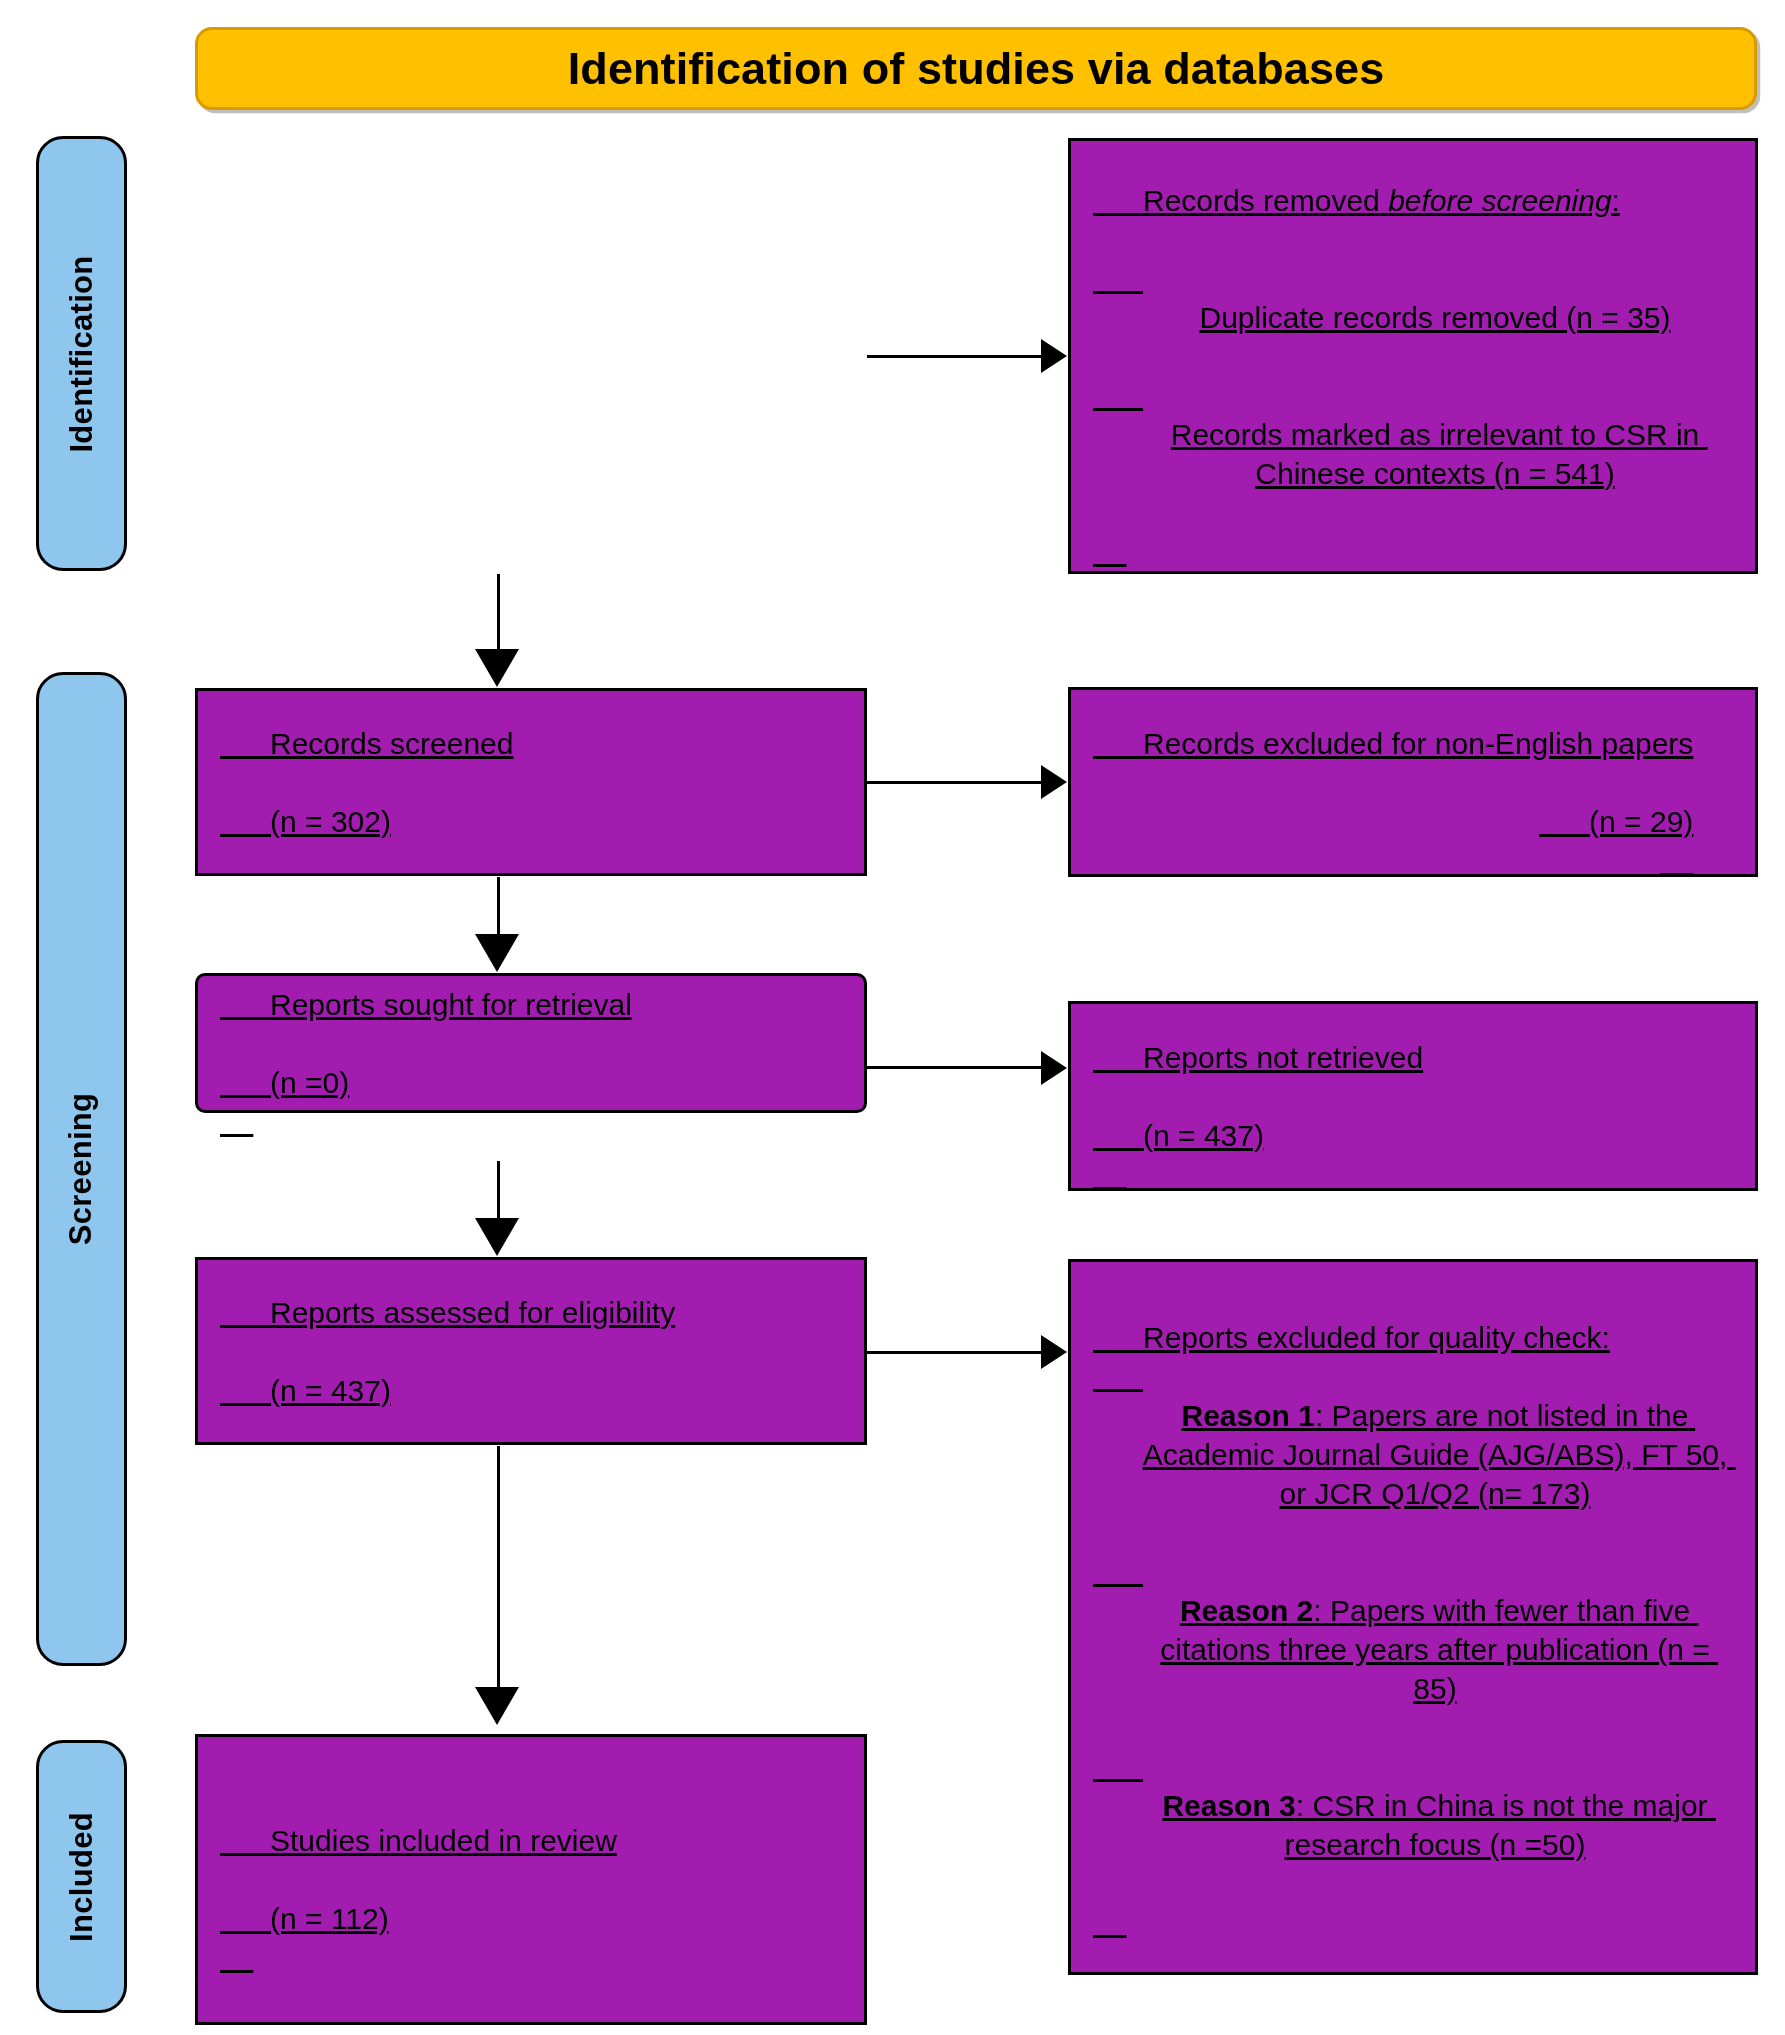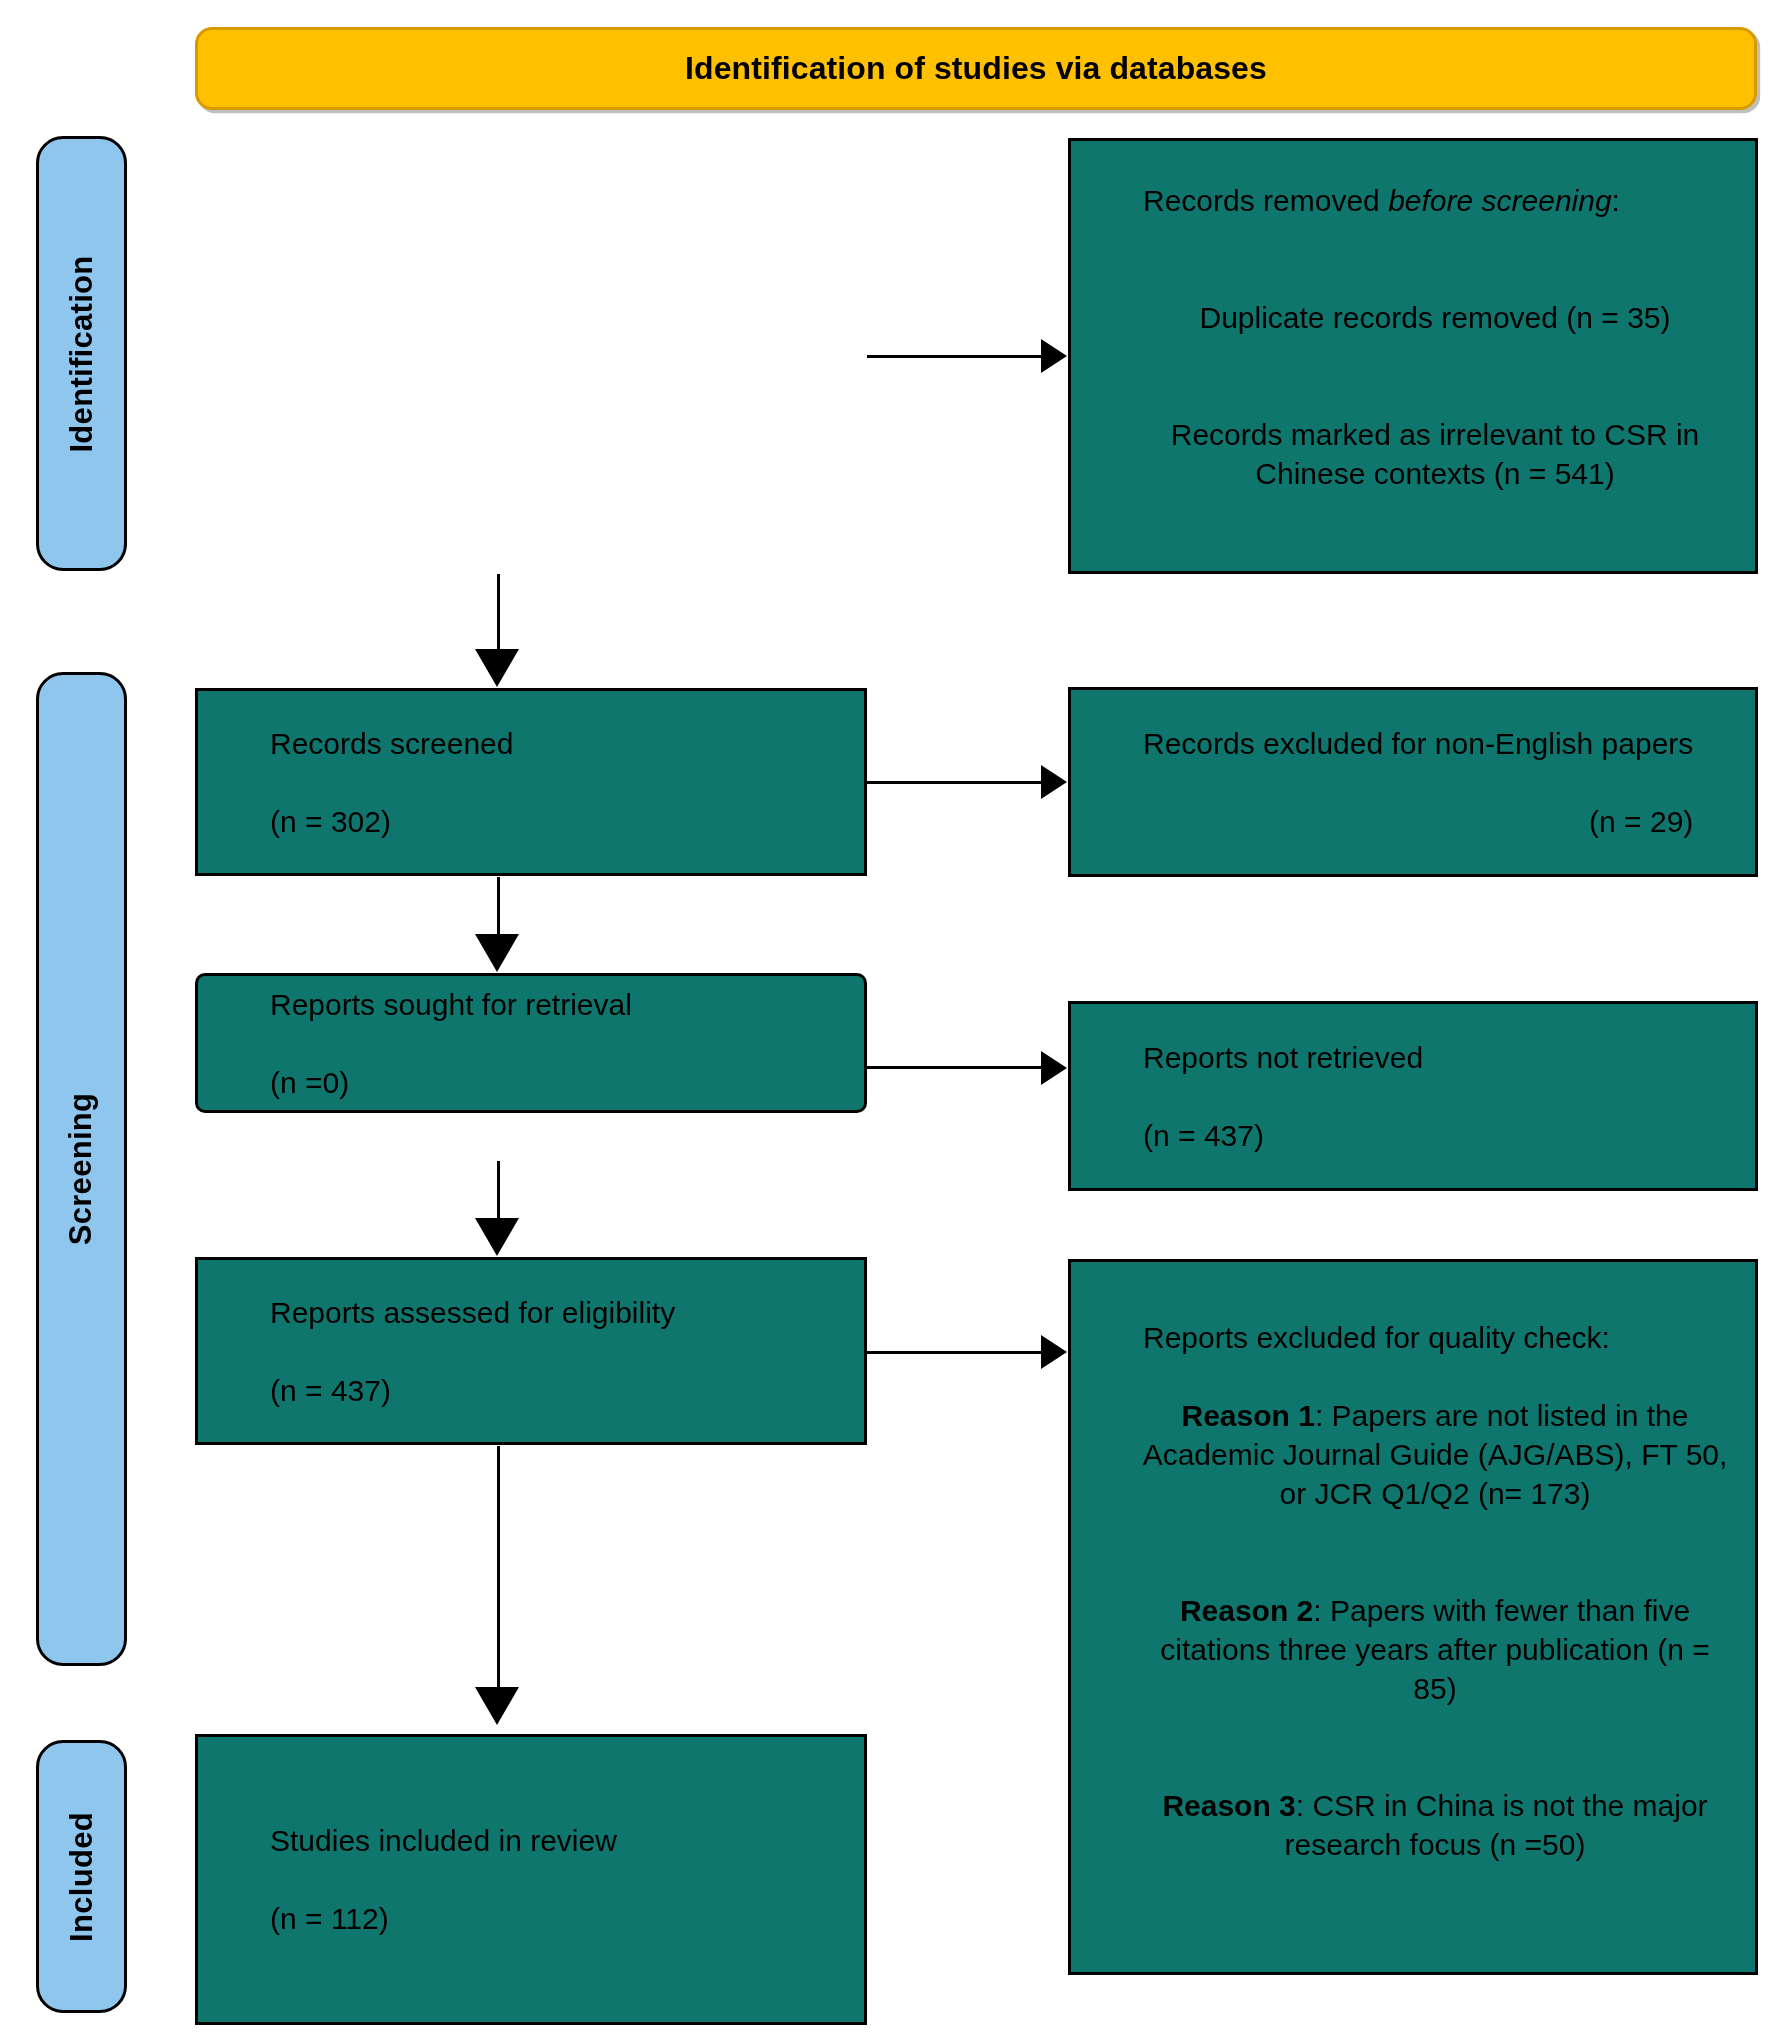--- a/index.html
+++ b/index.html
@@ -31,21 +31,21 @@
     background: #ffc000;
     border: 3.2px solid #d79b00;
     border-radius: 17px;
     box-sizing: border-box;
     display: flex;
     align-items: center;
     justify-content: center;
     box-shadow: 3.2px 3.2px 0 rgba(0,0,0,0.25);
   }
   .banner-title {
-    font-size: 32px;
+    font-size: 45px;
     font-weight: bold;
     letter-spacing: 0.1px;
     text-align: right;
     color: #000000;
   }
 
   
   .stage {
     position: absolute;
     left: 36px;
@@ -66,26 +66,27 @@
     color: #000000;
     letter-spacing: 0.3px;
   }
   #stage-identification { top: 136px;  height: 435px; }
   #stage-screening      { top: 672px; height: 994px; }
   #stage-included       { top: 1740px; height: 273px; }
 
   
   .box {
     position: absolute;
-    background: #0f766e;
+    background: #a21caf;
     border: 3.2px solid #000000;
     box-sizing: border-box;
     padding: 17px 22px;
     display: flex;
     align-items: center;
+    text-decoration: underline;
   }
   .box-text {
     font-size: 30px;
     line-height: 1.30;
     color: #000000;
     white-space: pre-wrap;
   }
   .box-text .em   { font-style: italic; }
   .box-text .bold { font-weight: bold; }
   .indent { display: block; padding-left: 44px; text-indent: 0; text-align: center; }

